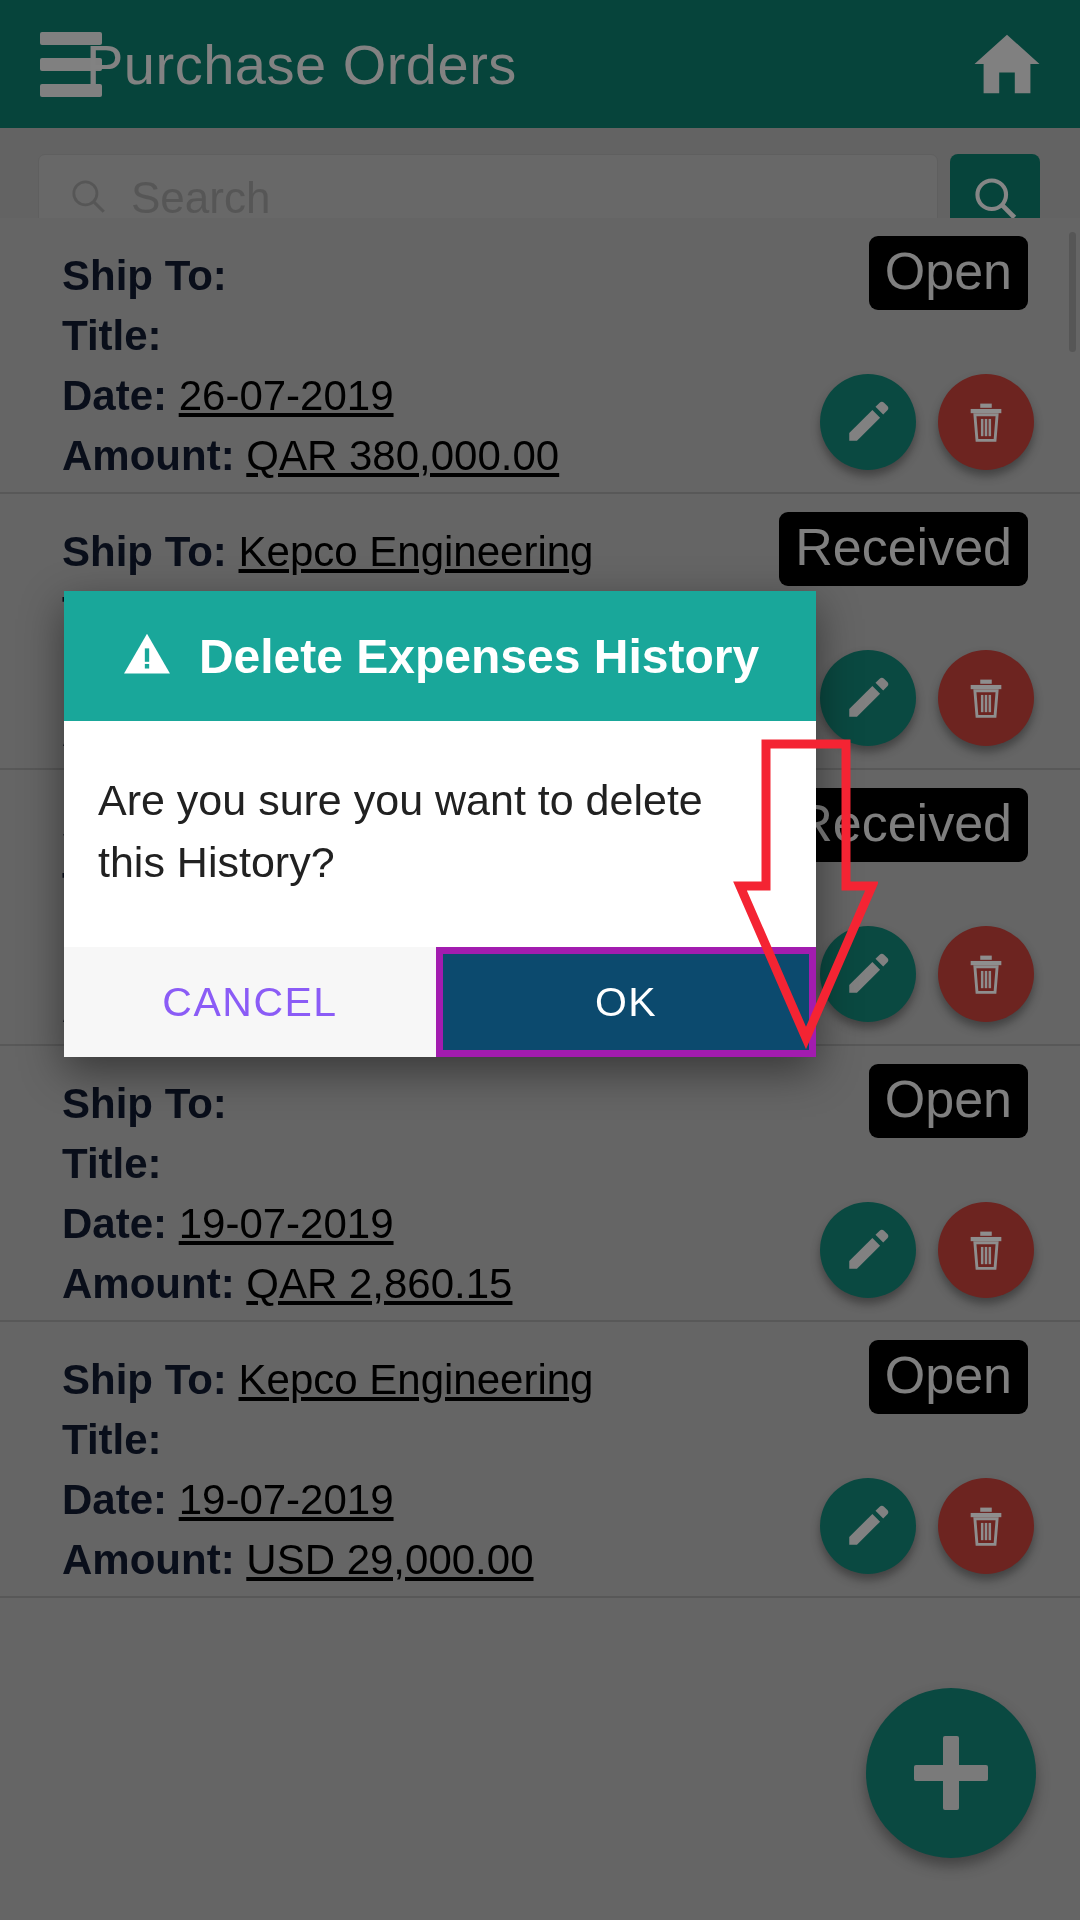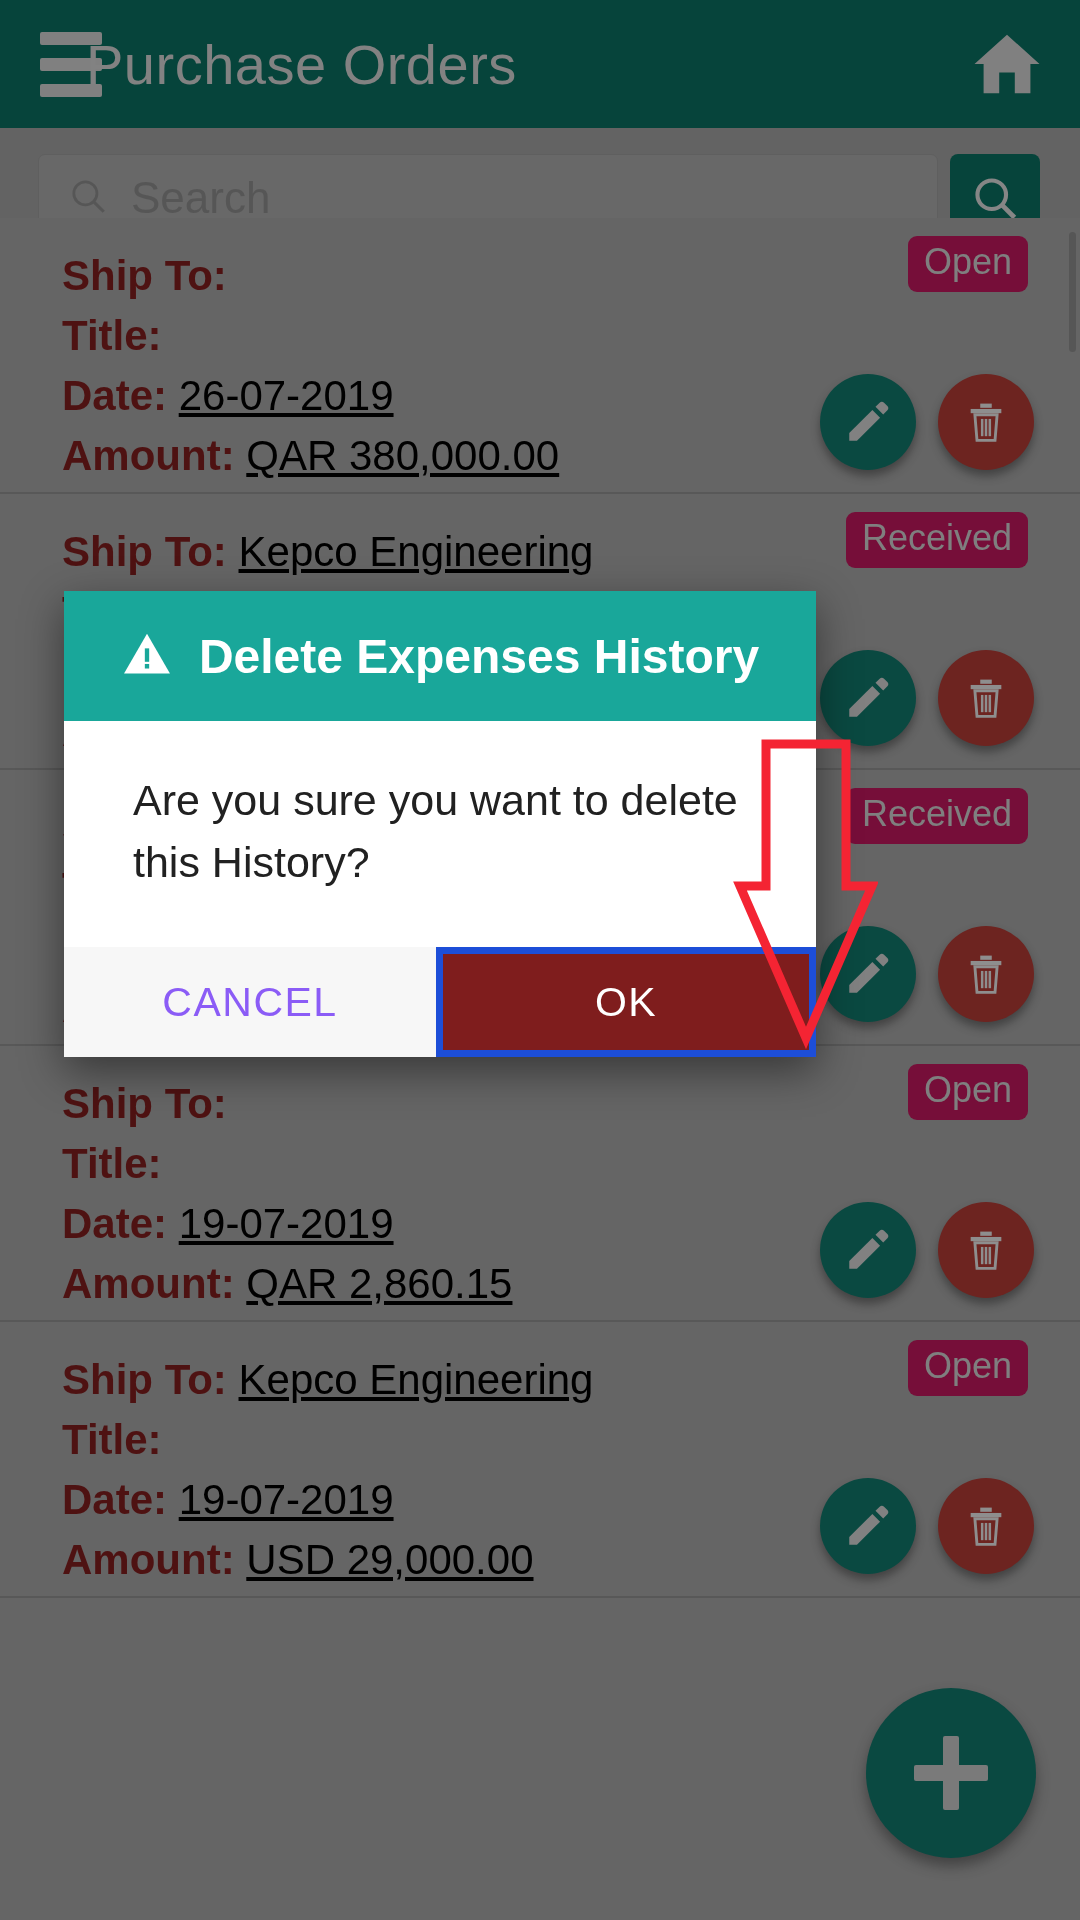--- a/index.html
+++ b/index.html
@@ -105,29 +105,29 @@
     border-bottom: 2px solid #8e8e8e;
     padding: 28px 62px 34px 62px;
   }
   .row-lines { position: relative; z-index: 1; }
   .line {
     font-size: 42px;
     line-height: 60px;
     color: #3a3a3a;
     white-space: nowrap;
   }
-  .line b { font-weight: 700; color: #7f1d1d; }
+  .line b { font-weight: 700; color: #0f172a; }
   .line span.val { color: #000000; text-decoration: underline; }
 
   .badge {
     position: absolute;
     right: 52px; top: 18px;
-    background: #be185d;
+    background: #000000;
     color: #cdcdcd;
-    font-size: 36px;
+    font-size: 52px;
     padding: 5px 16px 9px 16px;
     border-radius: 9px;
     z-index: 2;
   }
 
   .actions {
     position: absolute;
     right: 46px; bottom: 22px;
     display: flex; gap: 22px;
     z-index: 2;
@@ -183,21 +183,20 @@
   }
   #dialog-title {
     color: #ffffff;
     font-size: 48px;
     font-weight: 700;
     white-space: nowrap;
   }
   #dialog-body {
     background: #ffffff;
     padding: 48px 34px 54px 34px;
-    margin-left: 35px;
   }
   #dialog-message {
     font-size: 43px;
     line-height: 62px;
     color: #212121;
     max-width: 620px;
   }
   #dialog-actions {
     display: flex;
     height: 110px;
@@ -208,25 +207,25 @@
     display: flex; align-items: center; justify-content: center;
     color: #8b5cf6;
     font-size: 41px;
     letter-spacing: 1.5px;
     background: #f7f7f7;
     cursor: pointer;
   }
   #btn-ok {
     width: 380px;
     display: flex; align-items: center; justify-content: center;
-    background: #7f1d1d;
+    background: #0c4a6e;
     color: #ffffff;
     font-size: 41px;
     letter-spacing: 1.5px;
-    border: 7px solid #1d4ed8;
+    border: 7px solid #a21caf;
     cursor: pointer;
   }
 
   
   #arrow-annotation {
     position: absolute;
     left: 718px; top: 738px;
     width: 160px; height: 330px;
     z-index: 200;
     pointer-events: none;

